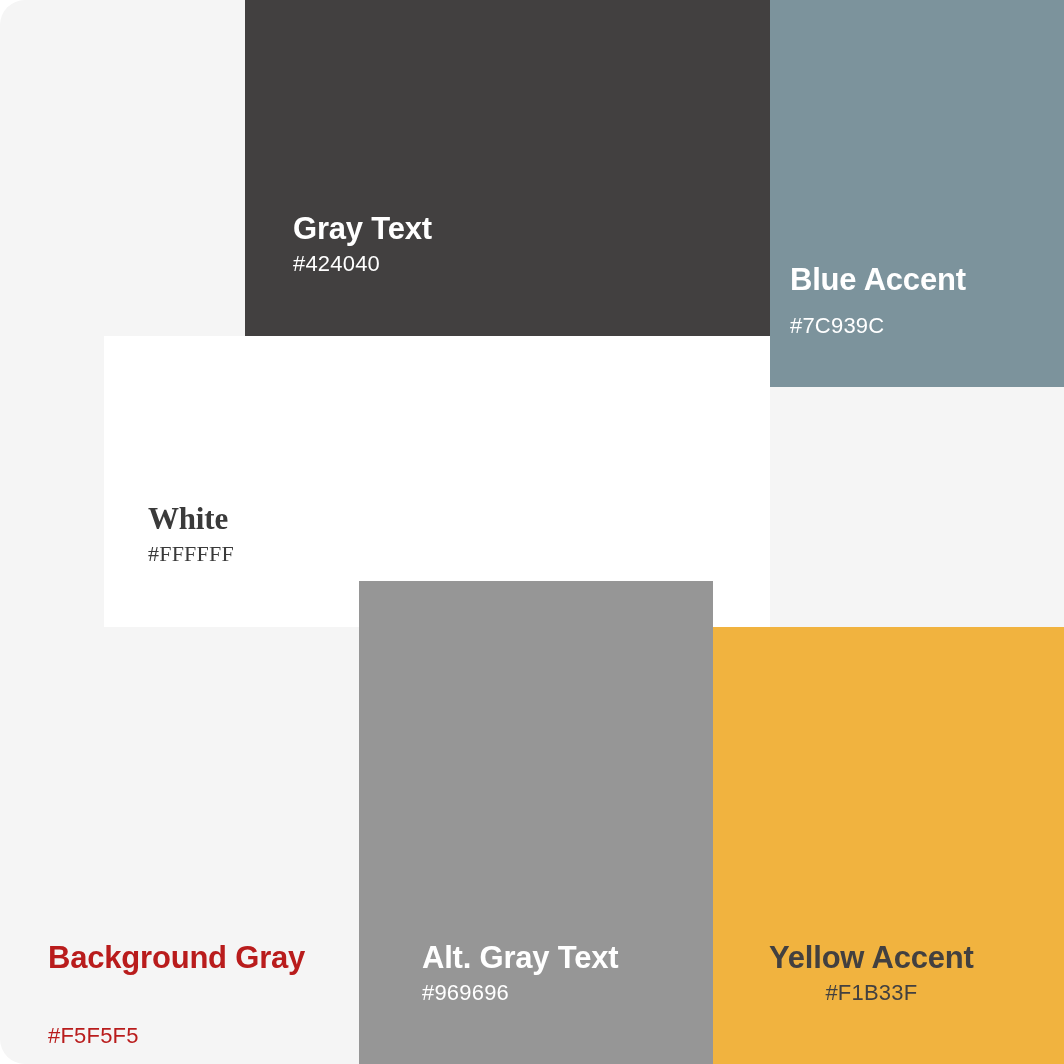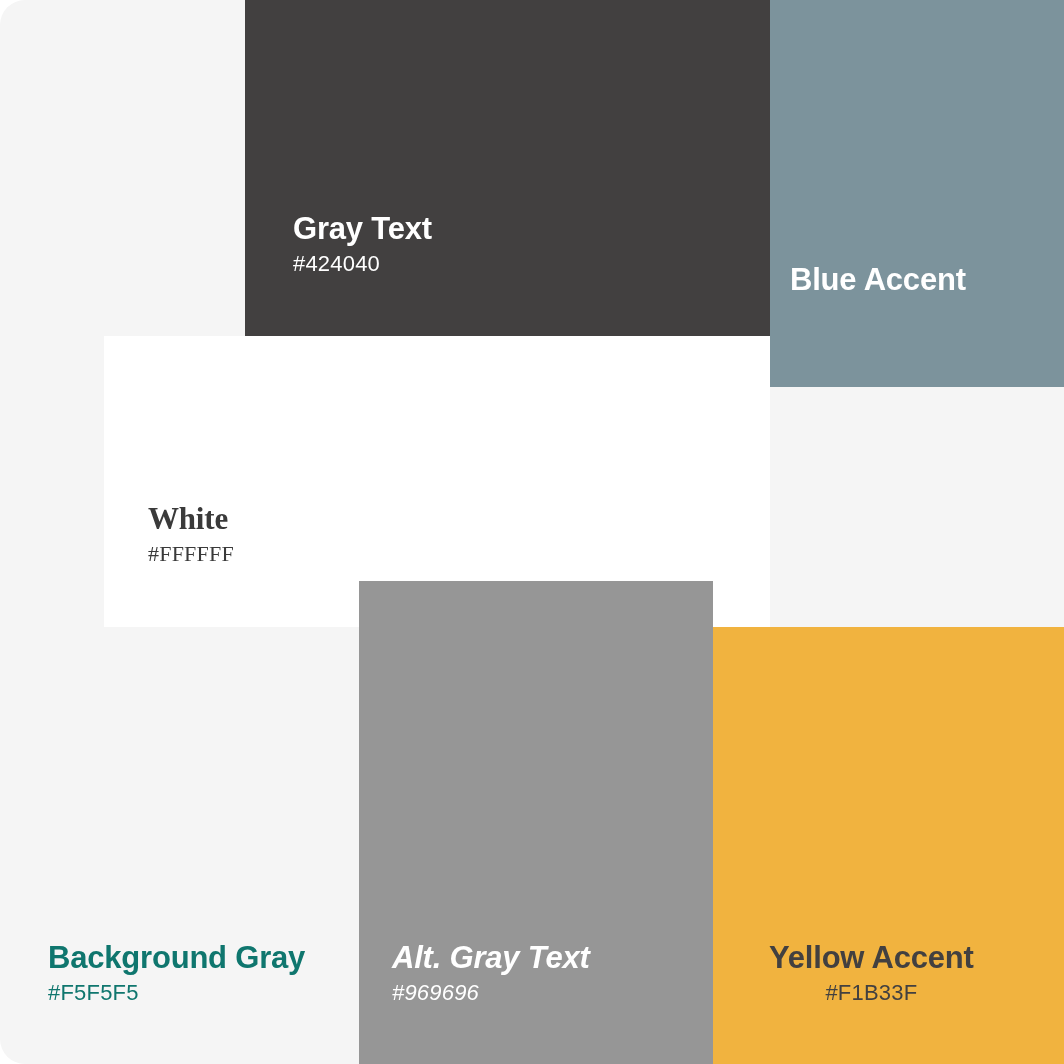--- a/index.html
+++ b/index.html
@@ -79,23 +79,22 @@
     font-family: Liberation Serif, serif;
   }
 
   #swatch-alt-gray-text {
     left: 359px;
     top: 581px;
     width: 354px;
     height: 483px;
   }
   #labels-alt-gray-text {
-    left: 392px;
+    left: 422px;
     top: 942px;
-    font-style: italic;
   }
 
   #swatch-yellow-accent {
     left: 713px;
     top: 627px;
     width: 351px;
     height: 437px;
   }
   #labels-yellow-accent {
     left: 769px;
@@ -123,28 +122,29 @@
 
   <div class="swatch" id="swatch-yellow-accent" style="background: rgb(241, 179, 63);"></div>
 
   <div class="swatch-labels" id="labels-gray-text" style="color: rgb(255, 255, 255);">
     <span class="swatch-name">Gray Text</span>
     <span class="swatch-hex">#424040</span>
   </div>
 
   <div class="swatch-labels" id="labels-blue-accent" style="color: rgb(255, 255, 255);">
     <span class="swatch-name">Blue Accent</span>
+    <span class="swatch-hex">#7C939C</span>
   </div>
 
   <div class="swatch-labels" id="labels-white" style="color: rgb(58, 58, 58);">
     <span class="swatch-name">White</span>
     <span class="swatch-hex">#FFFFFF</span>
   </div>
 
-  <div class="swatch-labels" id="labels-background-gray" style="color: #0f766e;">
+  <div class="swatch-labels" id="labels-background-gray" style="color: #b91c1c; gap: 43px;">
     <span class="swatch-name">Background Gray</span>
     <span class="swatch-hex">#F5F5F5</span>
   </div>
 
   <div class="swatch-labels" id="labels-alt-gray-text" style="color: rgb(255, 255, 255);">
     <span class="swatch-name">Alt. Gray Text</span>
     <span class="swatch-hex">#969696</span>
   </div>
 
   <div class="swatch-labels" id="labels-yellow-accent" style="color: rgb(66, 64, 64);">

